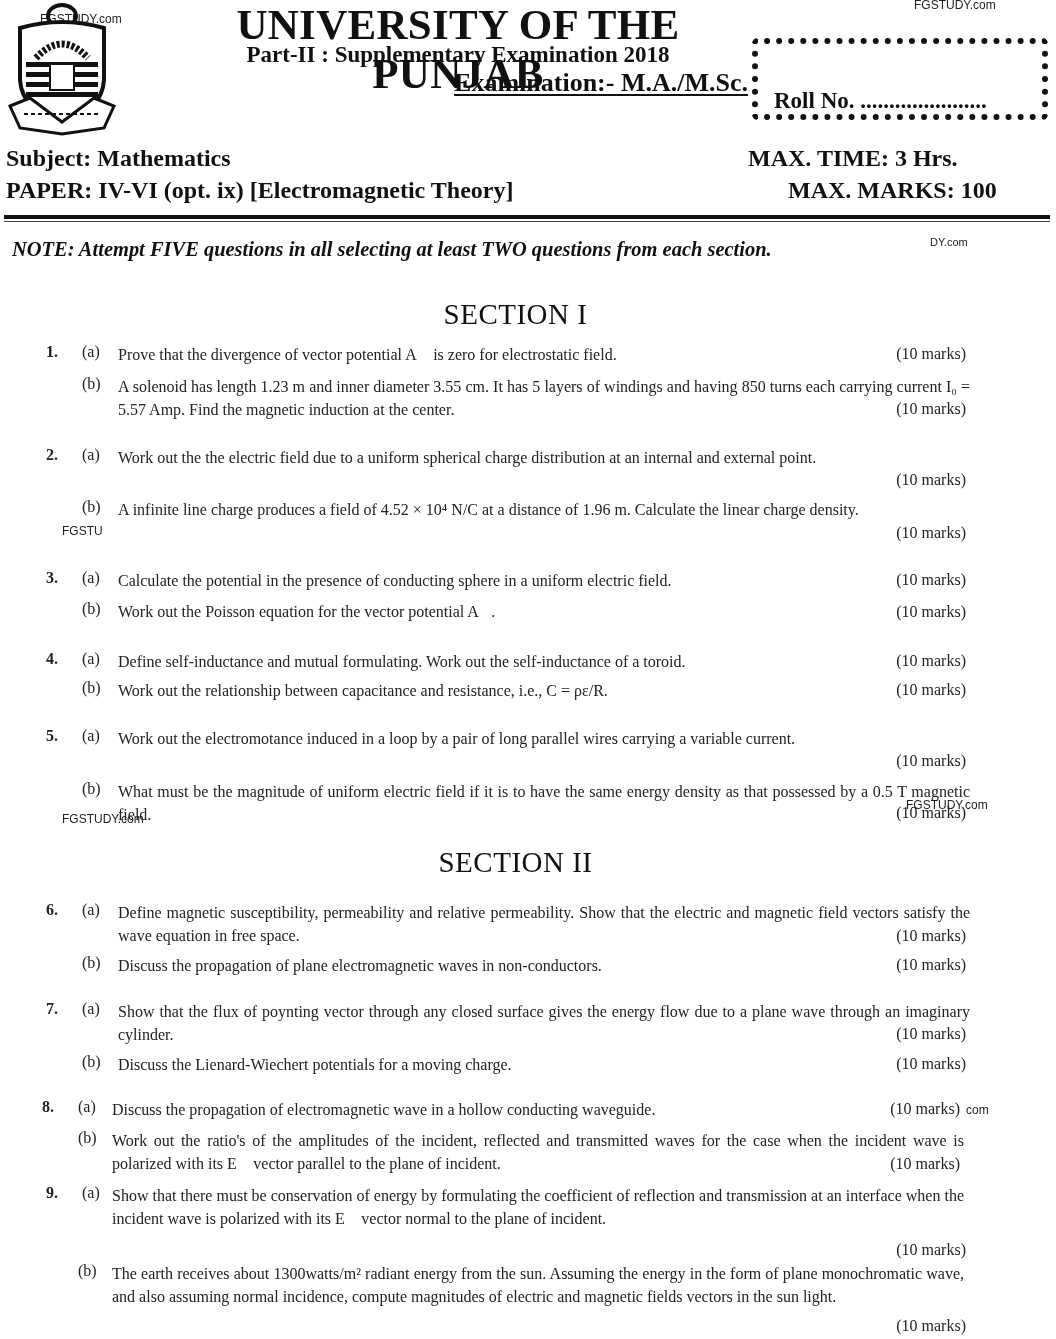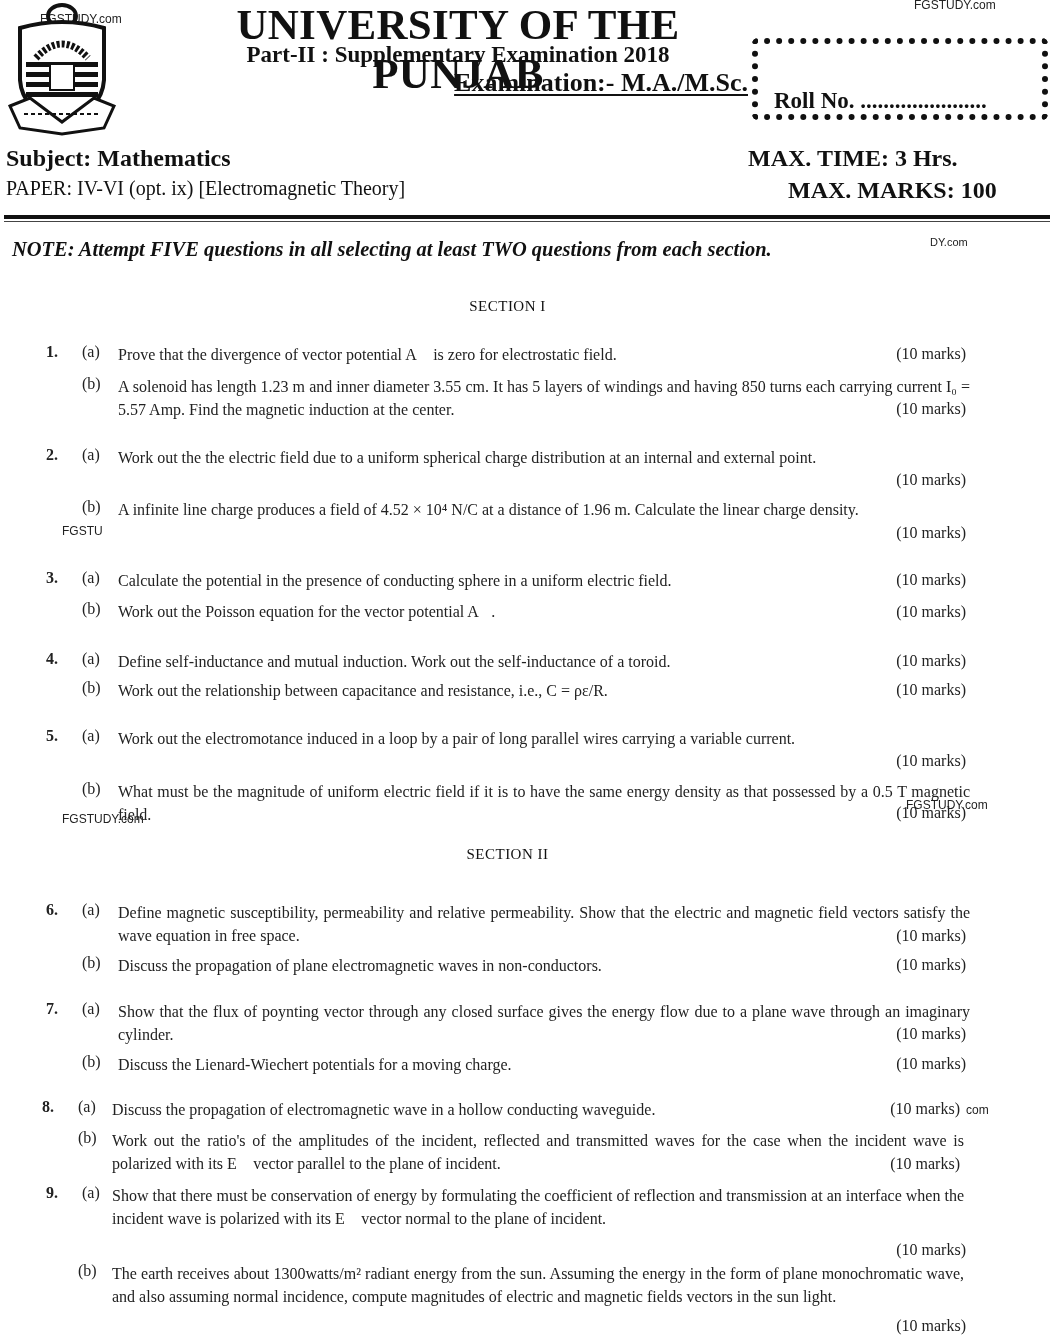--- a/index.html
+++ b/index.html
@@ -13,28 +13,28 @@
     font-weight: bold; font-size: 43px; letter-spacing: 0.3px; }
   .part { position: absolute; left: 168px; top: 42px; width: 580px; text-align: center;
     font-weight: bold; font-size: 23px; }
   .exam { position: absolute; left: 168px; top: 68px; width: 580px; text-align: right;
     font-weight: bold; font-size: 26px; }
   .exam span { text-decoration: underline; text-underline-offset: 3px; }
   .rollbox { position: absolute; left: 752px; top: 38px; width: 296px; height: 82px;
     border: 6px dotted #111; border-radius: 6px; box-sizing: border-box; }
   .rollbox .lbl { position: absolute; left: 16px; top: 44px; font-weight: bold; font-size: 23px; white-space: nowrap; }
   .subject { position: absolute; left: 6px; top: 145px; font-weight: bold; font-size: 24px; }
-  .paper { position: absolute; left: 6px; top: 177px; font-weight: normal; font-size: 20px; }
+  .paper { position: absolute; left: 6px; top: 177px; font-weight: bold; font-size: 24px; }
   .maxtime { position: absolute; left: 748px; top: 145px; font-weight: bold; font-size: 24px; }
   .maxmarks { position: absolute; left: 788px; top: 177px; font-weight: bold; font-size: 24px; }
   .rule1 { position: absolute; left: 4px; top: 215px; width: 1046px; height: 4px; background: #111; }
   .rule2 { position: absolute; left: 4px; top: 221px; width: 1046px; height: 1px; background: #444; }
   .note { position: absolute; left: 12px; top: 236px; font-weight: bold; font-style: italic;
     font-size: 22px; transform: scaleX(0.93); transform-origin: left top; white-space: nowrap; }
-  .section-title { position: absolute; width: 1015px; left: 0; text-align: center; font-size: 15px; letter-spacing: 0.5px; }
+  .section-title { position: absolute; width: 1015px; left: 8px; text-align: center; font-size: 29px; letter-spacing: 0.5px; }
   .q { position: absolute; left: 0; width: 1056px; font-size: 16px; color: #222; }
   .qnum { position: absolute; left: 46px; font-weight: bold; }
   .part-lbl { position: absolute; left: 82px; }
   .ptext { position: absolute; left: 118px; width: 852px; text-align: justify; line-height: 23px; }
   .marks { position: absolute; left: 874px; width: 92px; text-align: right; white-space: nowrap; }
 </style>
 </head>
 <body>
 
 <div class="wm" style="left:40px;top:12px;">FGSTUDY.com</div>
@@ -104,21 +104,21 @@
   <div class="ptext" style="top:569px;width:740px;">Calculate the potential in the presence of conducting sphere in a uniform electric field.</div>
   <span class="marks" style="top:571px;">(10 marks)</span>
   <span class="part-lbl" style="top:600px;">(b)</span>
   <div class="ptext" style="top:600px;width:740px;">Work out the Poisson equation for the vector potential A⃗.</div>
   <span class="marks" style="top:603px;">(10 marks)</span>
 </div>
 
 <div class="q">
   <span class="qnum" style="top:650px;">4.</span>
   <span class="part-lbl" style="top:650px;">(a)</span>
-  <div class="ptext" style="top:650px;width:740px;">Define self-inductance and mutual induction. Work out the self-inductance of a toroid.</div>
+  <div class="ptext" style="top:650px;width:740px;">Define self-inductance and mutual formulating. Work out the self-inductance of a toroid.</div>
   <span class="marks" style="top:652px;">(10 marks)</span>
   <span class="part-lbl" style="top:679px;">(b)</span>
   <div class="ptext" style="top:679px;width:740px;">Work out the relationship between capacitance and resistance, i.e., C = ρε/R.</div>
   <span class="marks" style="top:681px;">(10 marks)</span>
 </div>
 
 <div class="q">
   <span class="qnum" style="top:727px;">5.</span>
   <span class="part-lbl" style="top:727px;">(a)</span>
   <div class="ptext" style="top:727px;">Work out the electromotance induced in a loop by a pair of long parallel wires carrying a variable current.</div>

